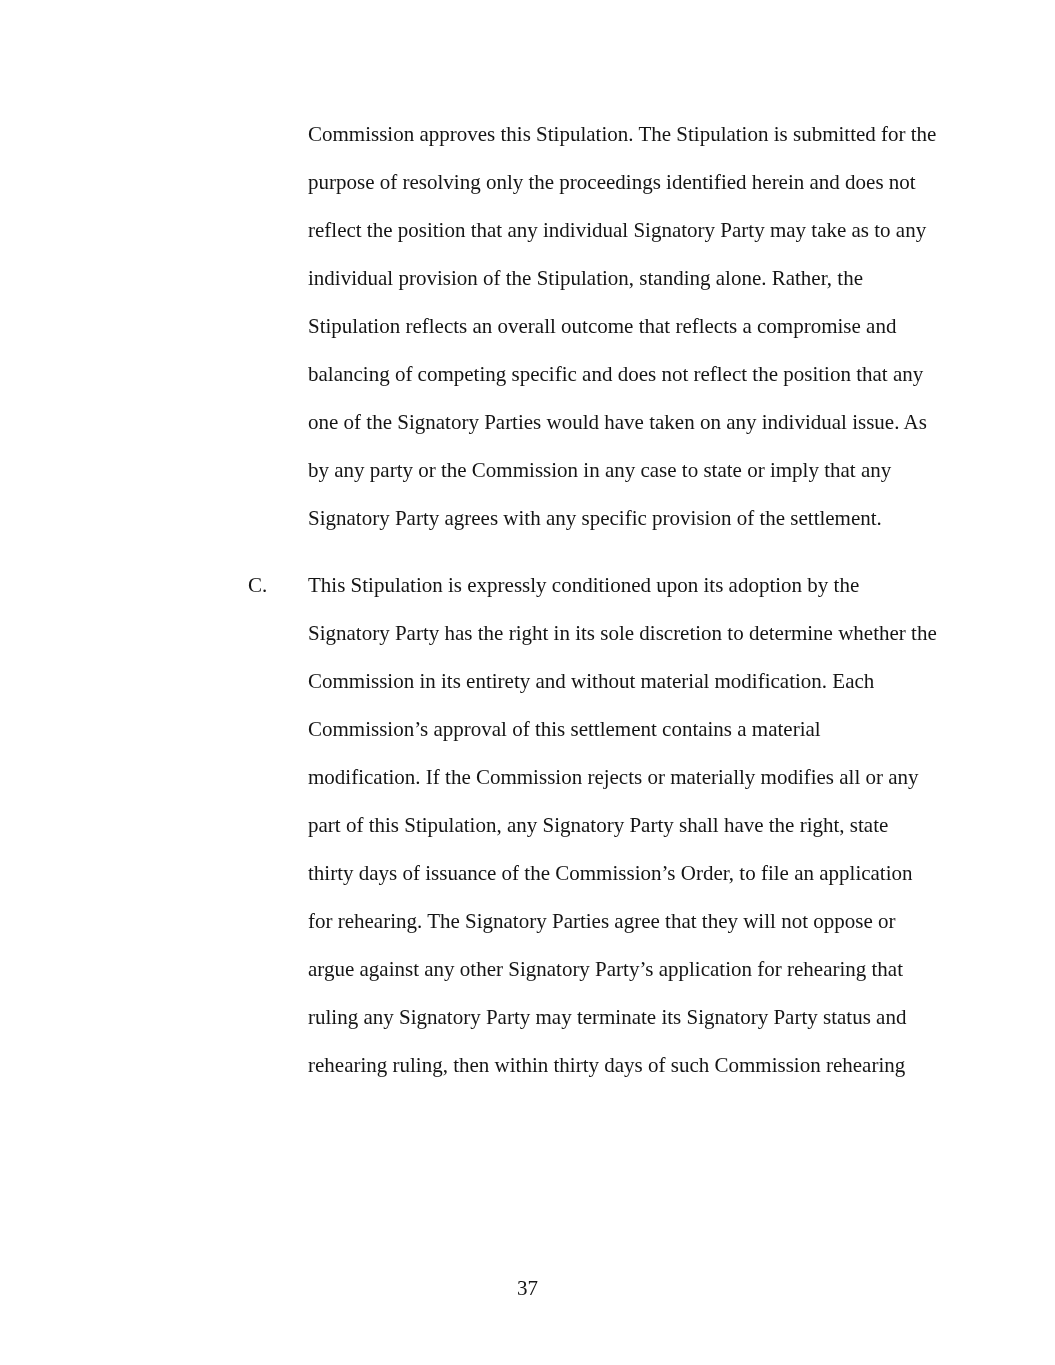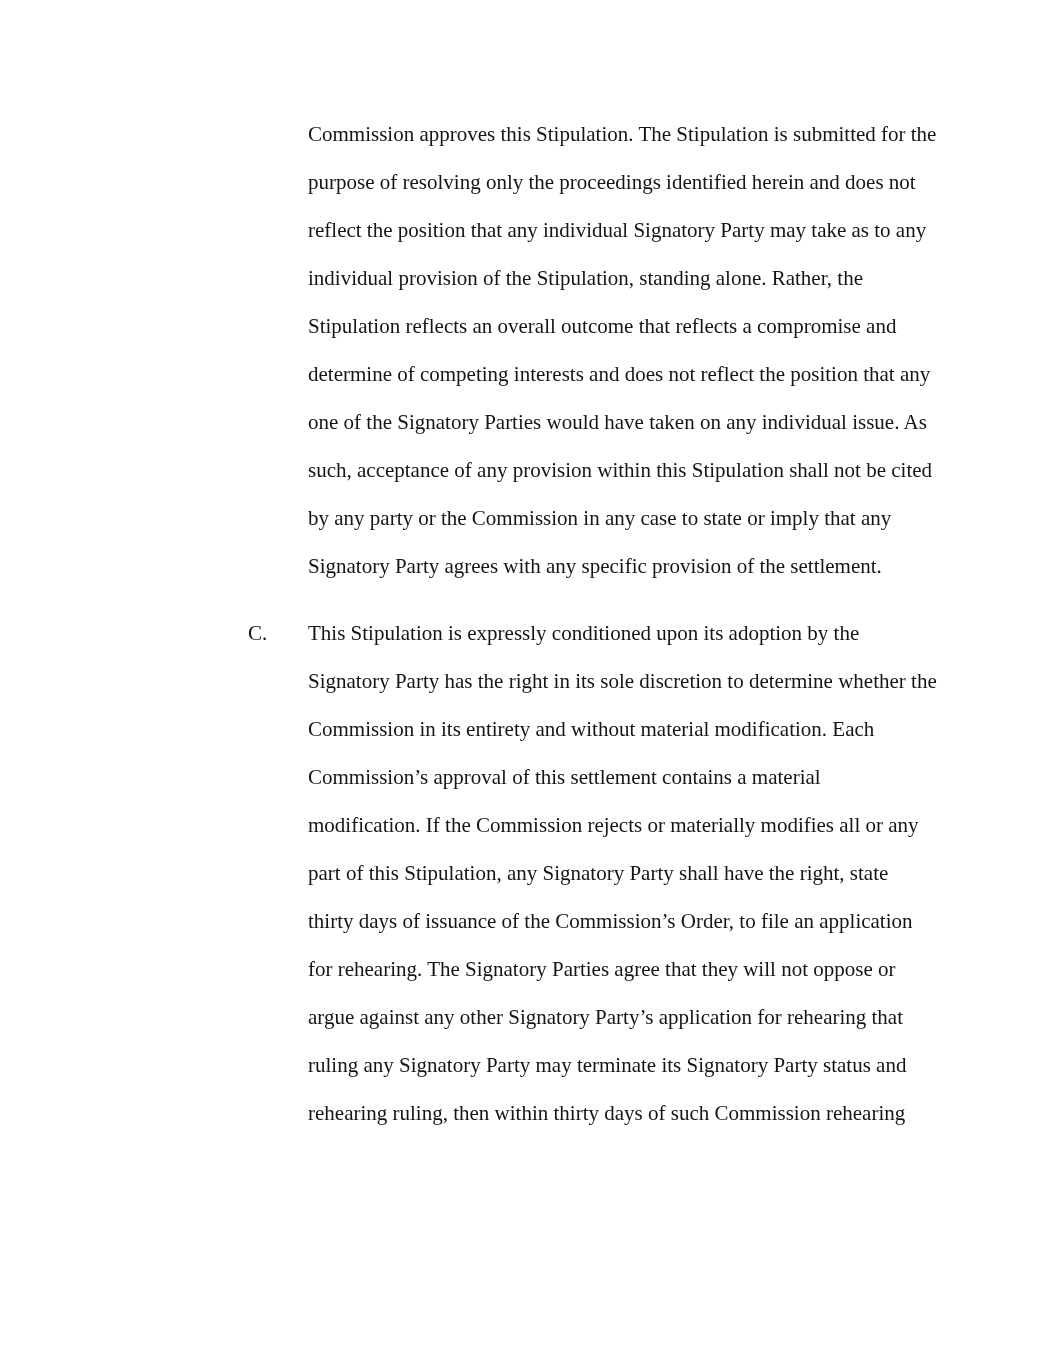--- a/index.html
+++ b/index.html
@@ -54,23 +54,22 @@
 
 <div class="page">
   <div class="doc-body">
 
     <div class="para">
       <div class="line">Commission approves this Stipulation. The Stipulation is submitted for the</div>
       <div class="line">purpose of resolving only the proceedings identified herein and does not</div>
       <div class="line">reflect the position that any individual Signatory Party may take as to any</div>
       <div class="line">individual provision of the Stipulation, standing alone. Rather, the</div>
       <div class="line">Stipulation reflects an overall outcome that reflects a compromise and</div>
-      <div class="line">determine of competing interests and does not reflect the position that any</div>
+      <div class="line">balancing of competing specific and does not reflect the position that any</div>
       <div class="line">one of the Signatory Parties would have taken on any individual issue. As</div>
-      <div class="line">such, acceptance of any provision within this Stipulation shall not be cited</div>
       <div class="line">by any party or the Commission in any case to state or imply that any</div>
       <div class="line">Signatory Party agrees with any specific provision of the settlement.</div>
     </div>
 
     <div class="para item-c">
       <span class="item-label">C.</span>
       <div class="line">This Stipulation is expressly conditioned upon its adoption by the</div>
       <div class="line">Signatory Party has the right in its sole discretion to determine whether the</div>
       <div class="line">Commission in its entirety and without material modification. Each</div>
       <div class="line">Commission’s approval of this settlement contains a material</div>
@@ -78,13 +77,14 @@
       <div class="line">part of this Stipulation, any Signatory Party shall have the right, state</div>
       <div class="line">thirty days of issuance of the Commission’s Order, to file an application</div>
       <div class="line">for rehearing. The Signatory Parties agree that they will not oppose or</div>
       <div class="line">argue against any other Signatory Party’s application for rehearing that</div>
       <div class="line">ruling any Signatory Party may terminate its Signatory Party status and</div>
       <div class="line">rehearing ruling, then within thirty days of such Commission rehearing</div>
     </div>
 
   </div>
 
+  <div class="page-number">37</div>
 </div>
 
 </body></html>

